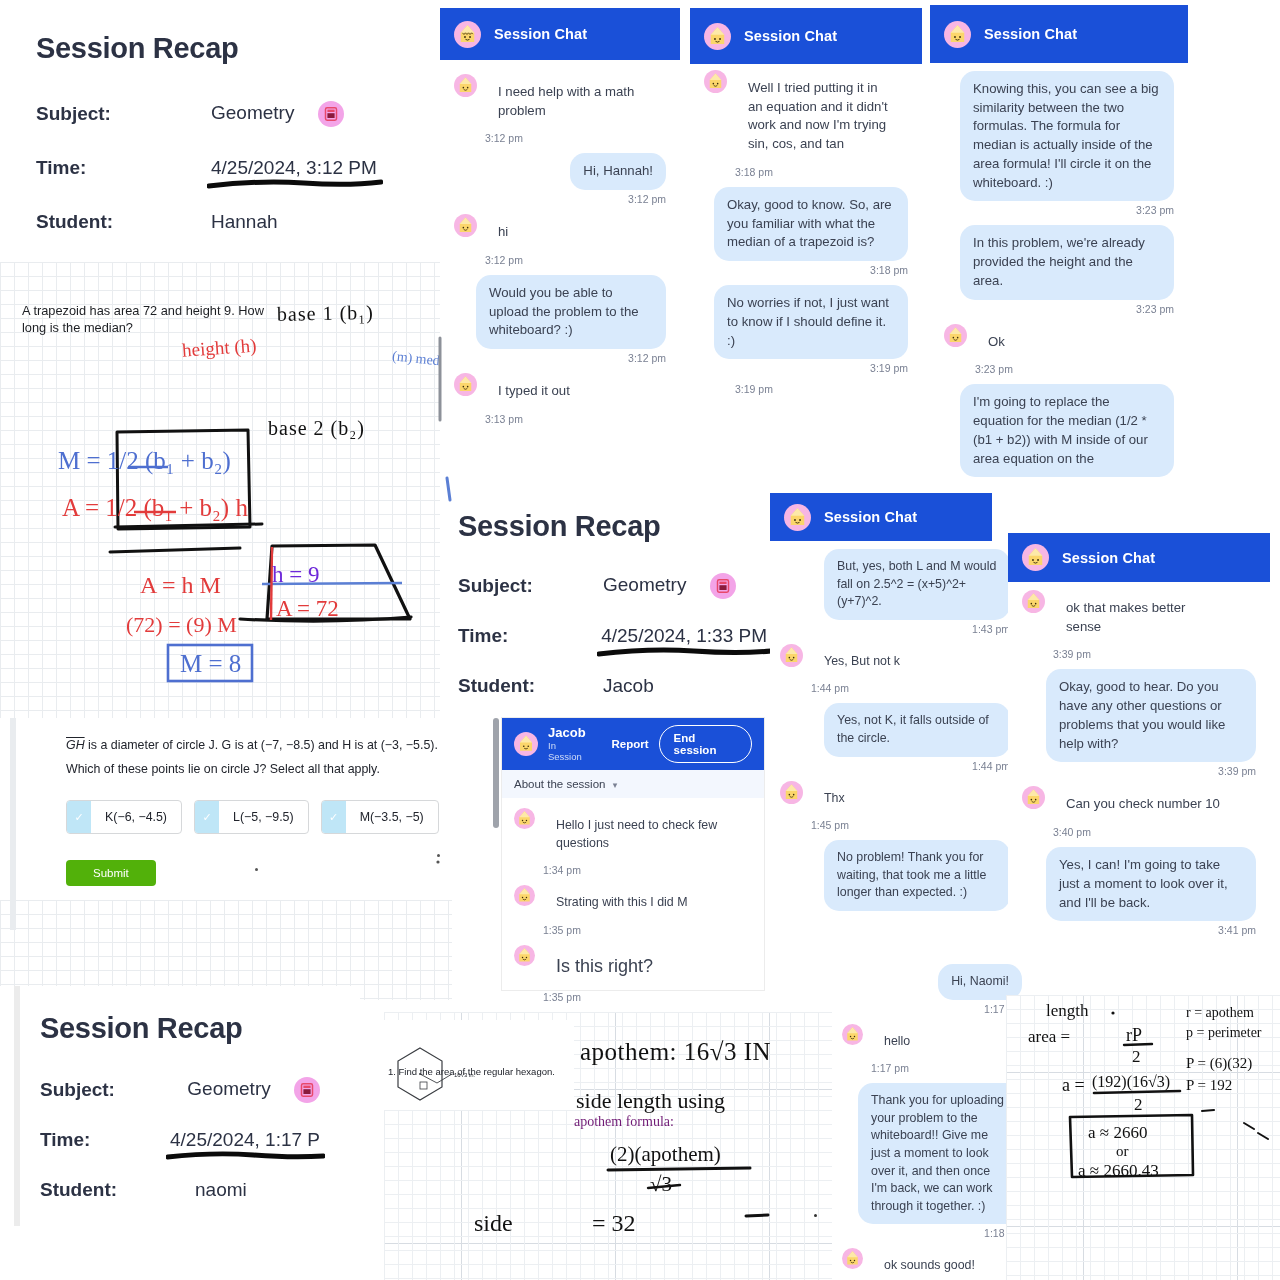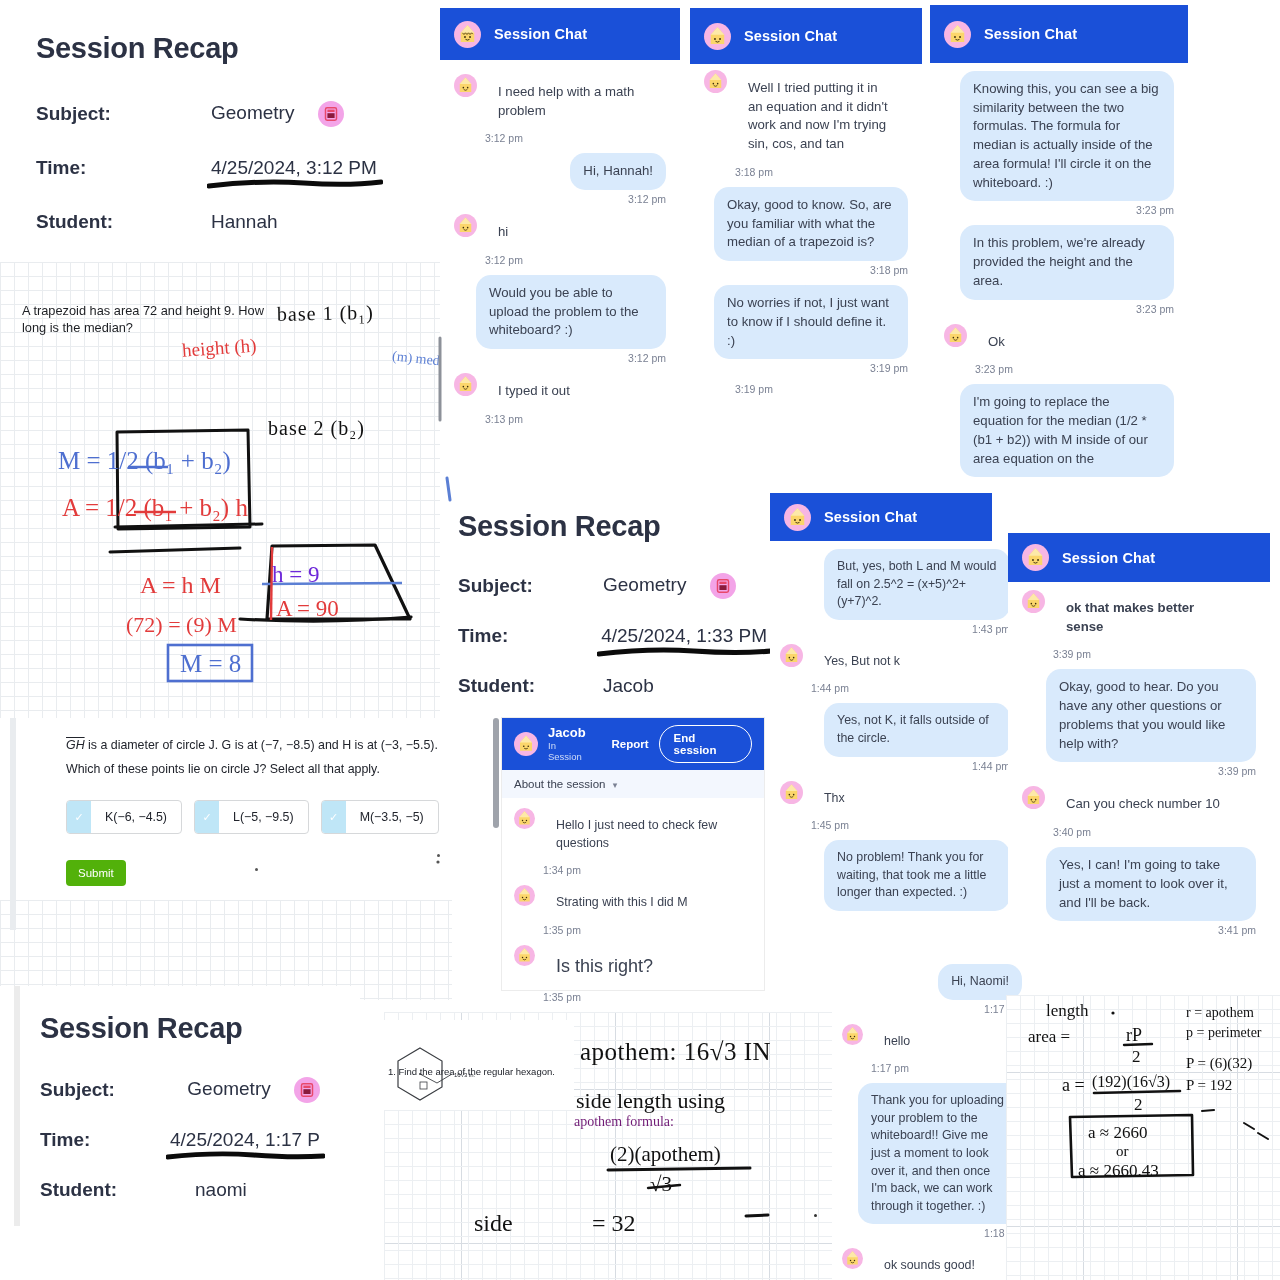--- a/index.html
+++ b/index.html
@@ -50,21 +50,21 @@
   .qtext { font-size: 12.4px; color: #21242c; line-height: 1.55; }
   .qtext i { font-style: italic; }
   .ovr { text-decoration: overline; }
   .choices { display: flex; gap: 12px; margin-top: 14px; }
   .choice { display: flex; align-items: stretch; border: 1px solid #d6d8da; border-radius: 4px; overflow: hidden;
             background: #fff; height: 34px; }
   .choice .ck { width: 24px; background: #bfe6f7; display: flex; align-items: center; justify-content: center;
                 color: #fff; font-size: 11px; }
   .choice .ctext { padding: 0 14px; display: flex; align-items: center; font-size: 12.4px; color: #21242c; }
   .submit-btn { margin-top: 20px; background: #52b10a; color: #fff; border: none; border-radius: 4px;
-                padding: 7px 12px; font-size: 11.5px; font-family:"Liberation Sans", sans-serif; cursor: pointer; }
+                padding: 7px 27px; font-size: 11.5px; font-family:"Liberation Sans", sans-serif; cursor: pointer; }
 
   
   .sesswidget { position: absolute; background: #fff; box-shadow: 0 0 0 1px #ececec; }
   .sw-head { background:#1a50d8; display:flex; align-items:center; gap:10px; padding: 7px 12px; }
   .sw-name { color:#fff; font-weight:700; font-size:13px; line-height:1.15; }
   .sw-sub { color:#cfdcf8; font-size:9.5px; }
   .sw-report { color:#fff; font-size:11.5px; font-weight:700; margin-left: 12px; }
   .sw-end { color:#fff; font-size:11.5px; font-weight:700; border:1px solid #fff; border-radius: 20px; padding: 6px 14px; }
   .sw-about { background:#f3f7fe; font-size:11.5px; color:#3b4252; padding: 8px 12px; font-weight:400;}
   .sw-scroll { position:absolute; left:-9px; top:0; width:6px; background:#9fa3ab; border-radius:3px; }
@@ -102,21 +102,21 @@
       <path d="M115 265 L 262 262" fill="none" stroke="#111" stroke-width="3" stroke-linecap="round"></path>
       <rect x="168" y="383" width="84" height="36" fill="none" stroke="#4e6fd0" stroke-width="2.6"></rect>
       <line x1="128" y1="205" x2="168" y2="205" stroke="#4e6fd0" stroke-width="2.6"></line>
       <line x1="134" y1="250" x2="176" y2="250" stroke="#e23b3b" stroke-width="2.6"></line>
     </svg>
     <div class="handnote" style="left:58px; top:185px; font-size:25px; color:#4e6fd0; font-family:'Liberation Serif',serif;">M = 1/2 (b₁ + b₂)</div>
     <div class="handnote" style="left:62px; top:232px; font-size:25px; color:#e23b3b; font-family:'Liberation Serif',serif;">A = 1/2 (b₁ + b₂) h</div>
     <div class="handnote" style="left:140px; top:310px; font-size:24px; color:#e23b3b; font-family:'Liberation Serif',serif;">A = h M</div>
     <div class="handnote" style="left:126px; top:350px; font-size:22px; color:#e23b3b; font-family:'Liberation Serif',serif;">(72) = (9) M</div>
     <div class="handnote" style="left:272px; top:300px; font-size:23px; color:#6d28d9; font-family:'Liberation Serif',serif;">h = 9</div>
-    <div class="handnote" style="left:276px; top:334px; font-size:23px; color:#e23b3b; font-family:'Liberation Serif',serif;">A = 90</div>
+    <div class="handnote" style="left:276px; top:334px; font-size:23px; color:#e23b3b; font-family:'Liberation Serif',serif;">A = 72</div>
     <div class="handnote" style="left:180px; top:388px; font-size:25px; color:#4e6fd0; font-family:'Liberation Serif',serif;">M = 8</div>
   </div>
 
   <div class="qcard" style="left:0px; top:718px; width:452px; height:190px; background:#fff;">
     <div style="position:absolute;left:10px;top:0;width:6px;height:190px;background:#e9ecef;"></div>
     <div class="qtext" style="position:absolute;left:66px;top:18px;width:380px;">
       <i class="ovr">GH</i><span> is a diameter of circle J. G is at (−7, −8.5) and H is at (−3, −5.5).</span>
     </div>
     <div class="qtext" style="position:absolute;left:66px;top:42px;width:380px;">Which of these points lie on circle J? Select all that apply.</div>
     <div class="choices" style="position:absolute;left:66px;top:68px;">
@@ -546,21 +546,21 @@
           <span class="avatar sm">
             <svg viewBox="0 0 32 32" width="23" height="23">
                 <circle cx="16" cy="16" r="16" fill="#f7b6e4"></circle>
                 <path d="M16 5 L24 14 L24 25 L8 25 L8 14 Z" fill="#fbd66b"></path>
                 <path d="M16 5 L24 14 L8 14 Z" fill="#fde9a9"></path>
                 <circle cx="13" cy="19" r="1.1" fill="#3b2d0c"></circle>
                 <circle cx="19" cy="19" r="1.1" fill="#3b2d0c"></circle>
                 <path d="M14 22 q2 1.6 4 0" fill="none" stroke="#3b2d0c" stroke-width="1.1" stroke-linecap="round"></path>
               </svg>
           </span>
-          <div class="bubble" style="max-width:170px;font-weight:bold;">ok that makes better sense</div>
+          <div class="bubble" style="max-width:170px;">ok that makes better sense</div>
         </div>
         <div class="stamp" style="margin-left:31px;">3:39 pm</div>
       </div>
       <div style="padding-left:24px;">
         <div style="display:flex;justify-content:flex-end;">
             <div class="bubble" style="background:#d9eafc;">Okay, good to hear. Do you have any other questions or problems that you would like help with?</div>
           </div>
         <div class="stamp" style="text-align:right;">3:39 pm</div>
       </div>
       <div>

